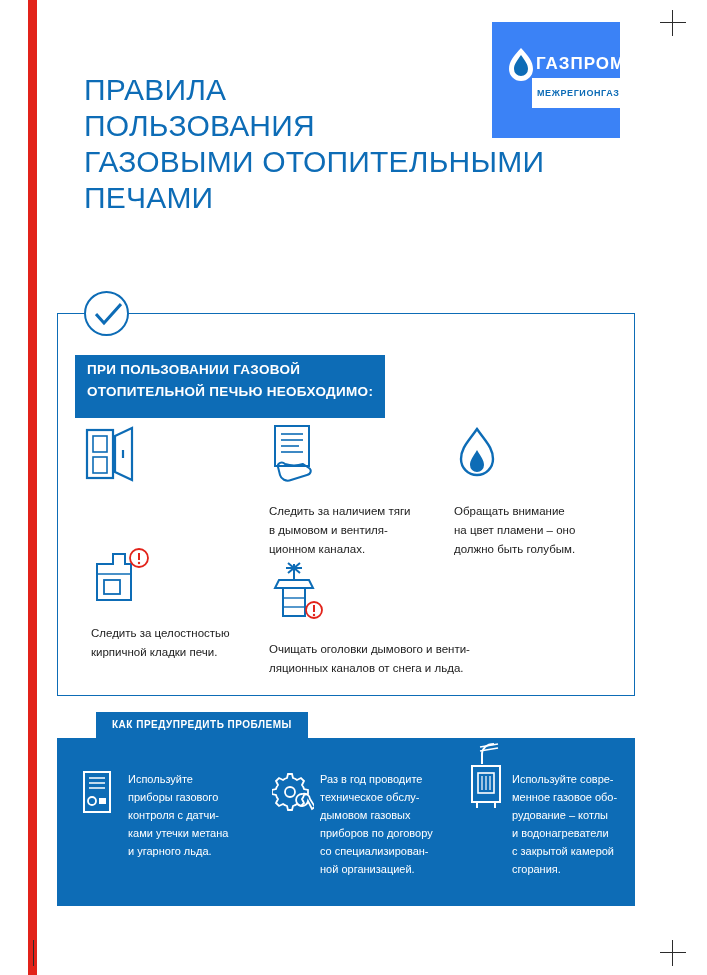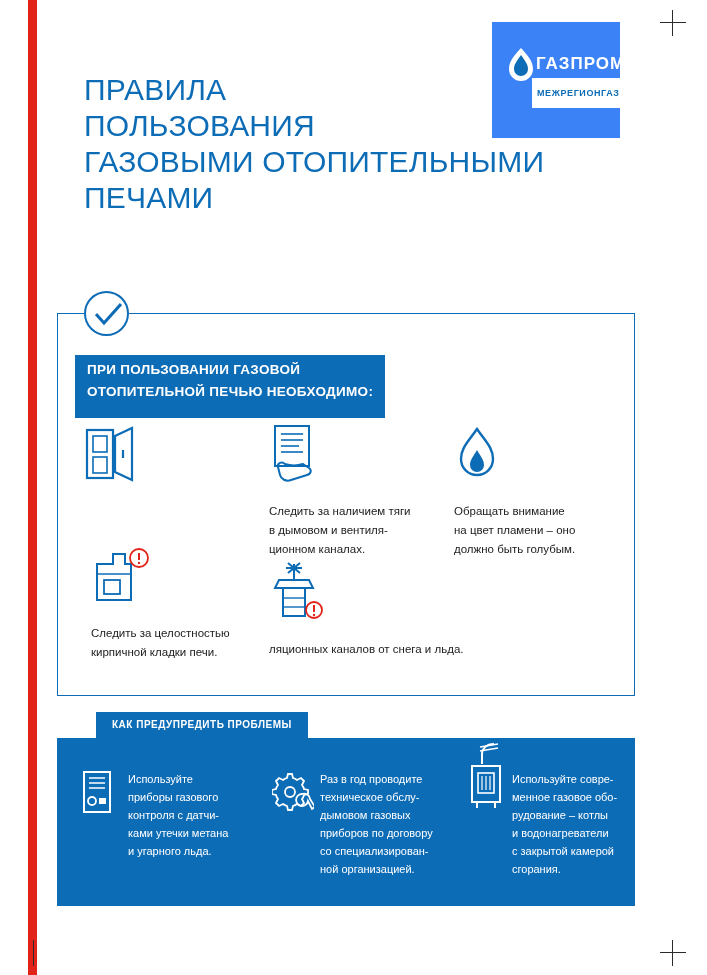--- a/index.html
+++ b/index.html
@@ -263,20 +263,21 @@
           <line x1="19" y1="3" x2="31" y2="13" stroke="#0d6cb6" stroke-width="2"></line>
           <line x1="31" y1="3" x2="19" y2="13" stroke="#0d6cb6" stroke-width="2"></line>
           <line x1="14" y1="38" x2="36" y2="38" stroke="#0d6cb6" stroke-width="1.4"></line>
           <line x1="14" y1="47" x2="36" y2="47" stroke="#0d6cb6" stroke-width="1.4"></line>
           <circle cx="45" cy="50" r="8" fill="none" stroke="#e2231a" stroke-width="1.8"></circle>
           <line x1="45" y1="45" x2="45" y2="52" stroke="#e2231a" stroke-width="2"></line>
           <circle cx="45" cy="55" r="1.2" fill="#e2231a"></circle>
         </svg>
       </div>
       <div class="txt">
+        <span class="ln2">Очищать оголовки дымового и венти-</span>
         <span class="ln2">ляционных каналов от снега и льда.</span>
       </div>
     </div>
 
   </div>
 
   <div class="box2"></div>
   <div class="ribbon2">КАК ПРЕДУПРЕДИТЬ ПРОБЛЕМЫ</div>
 
   <div class="items2">

